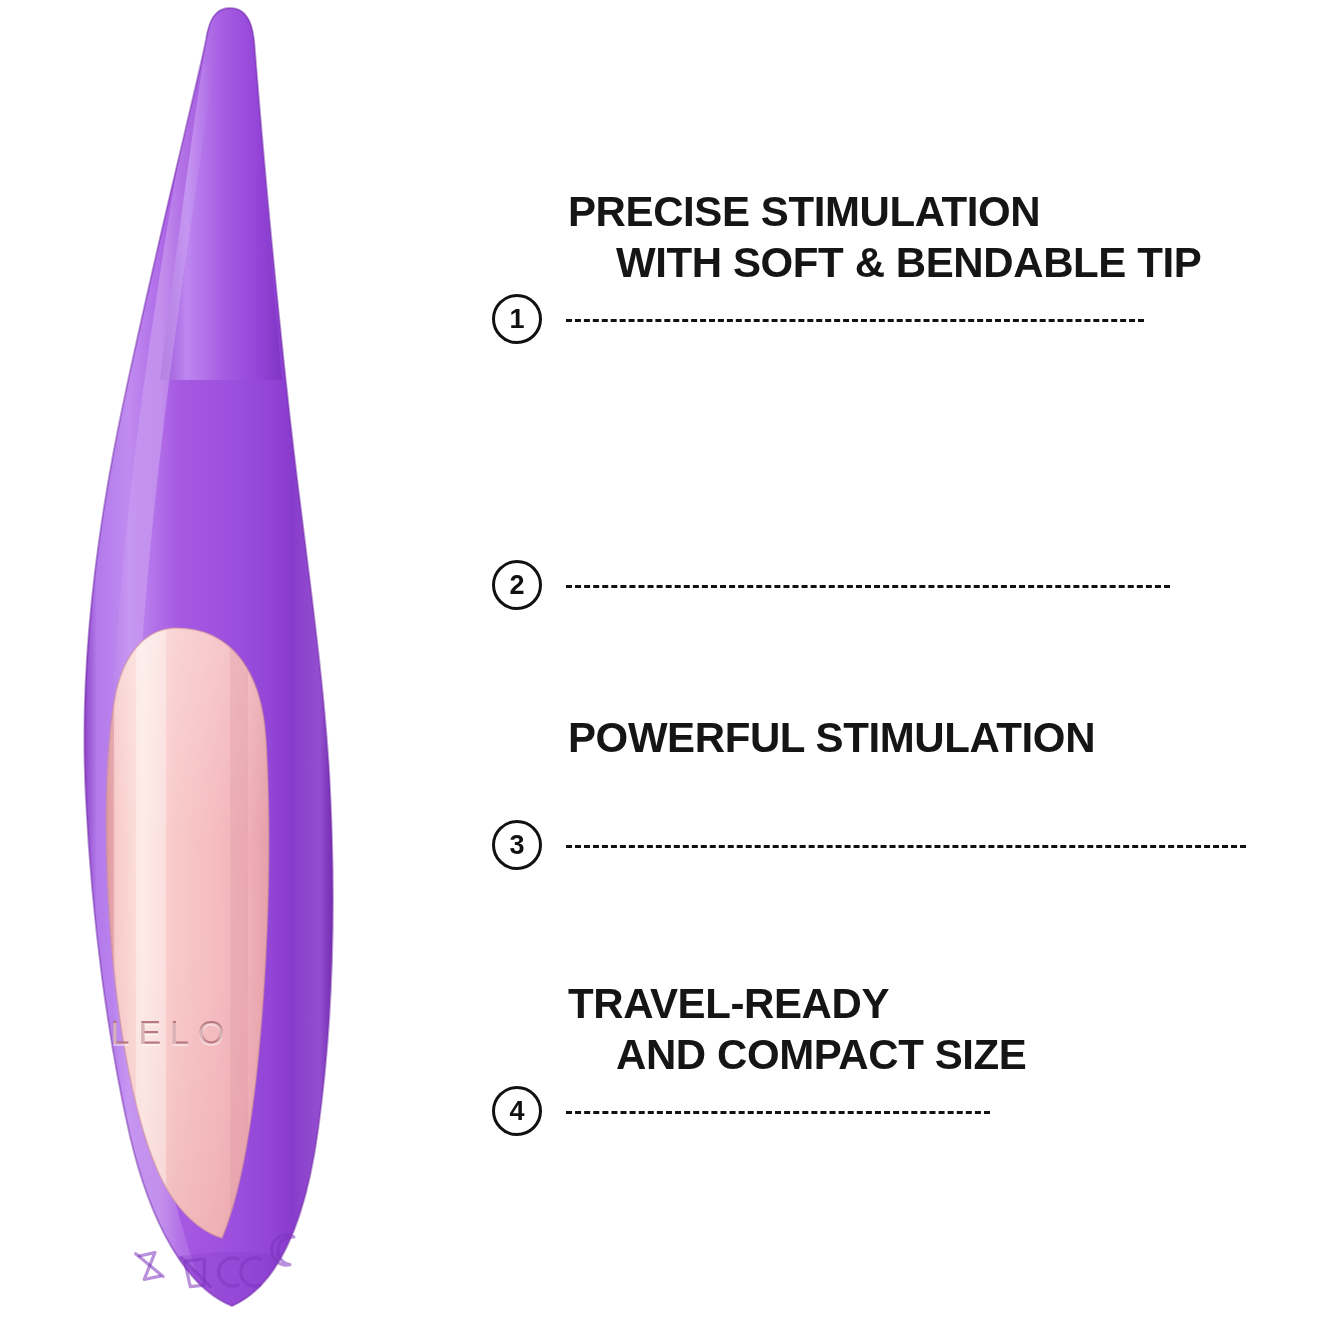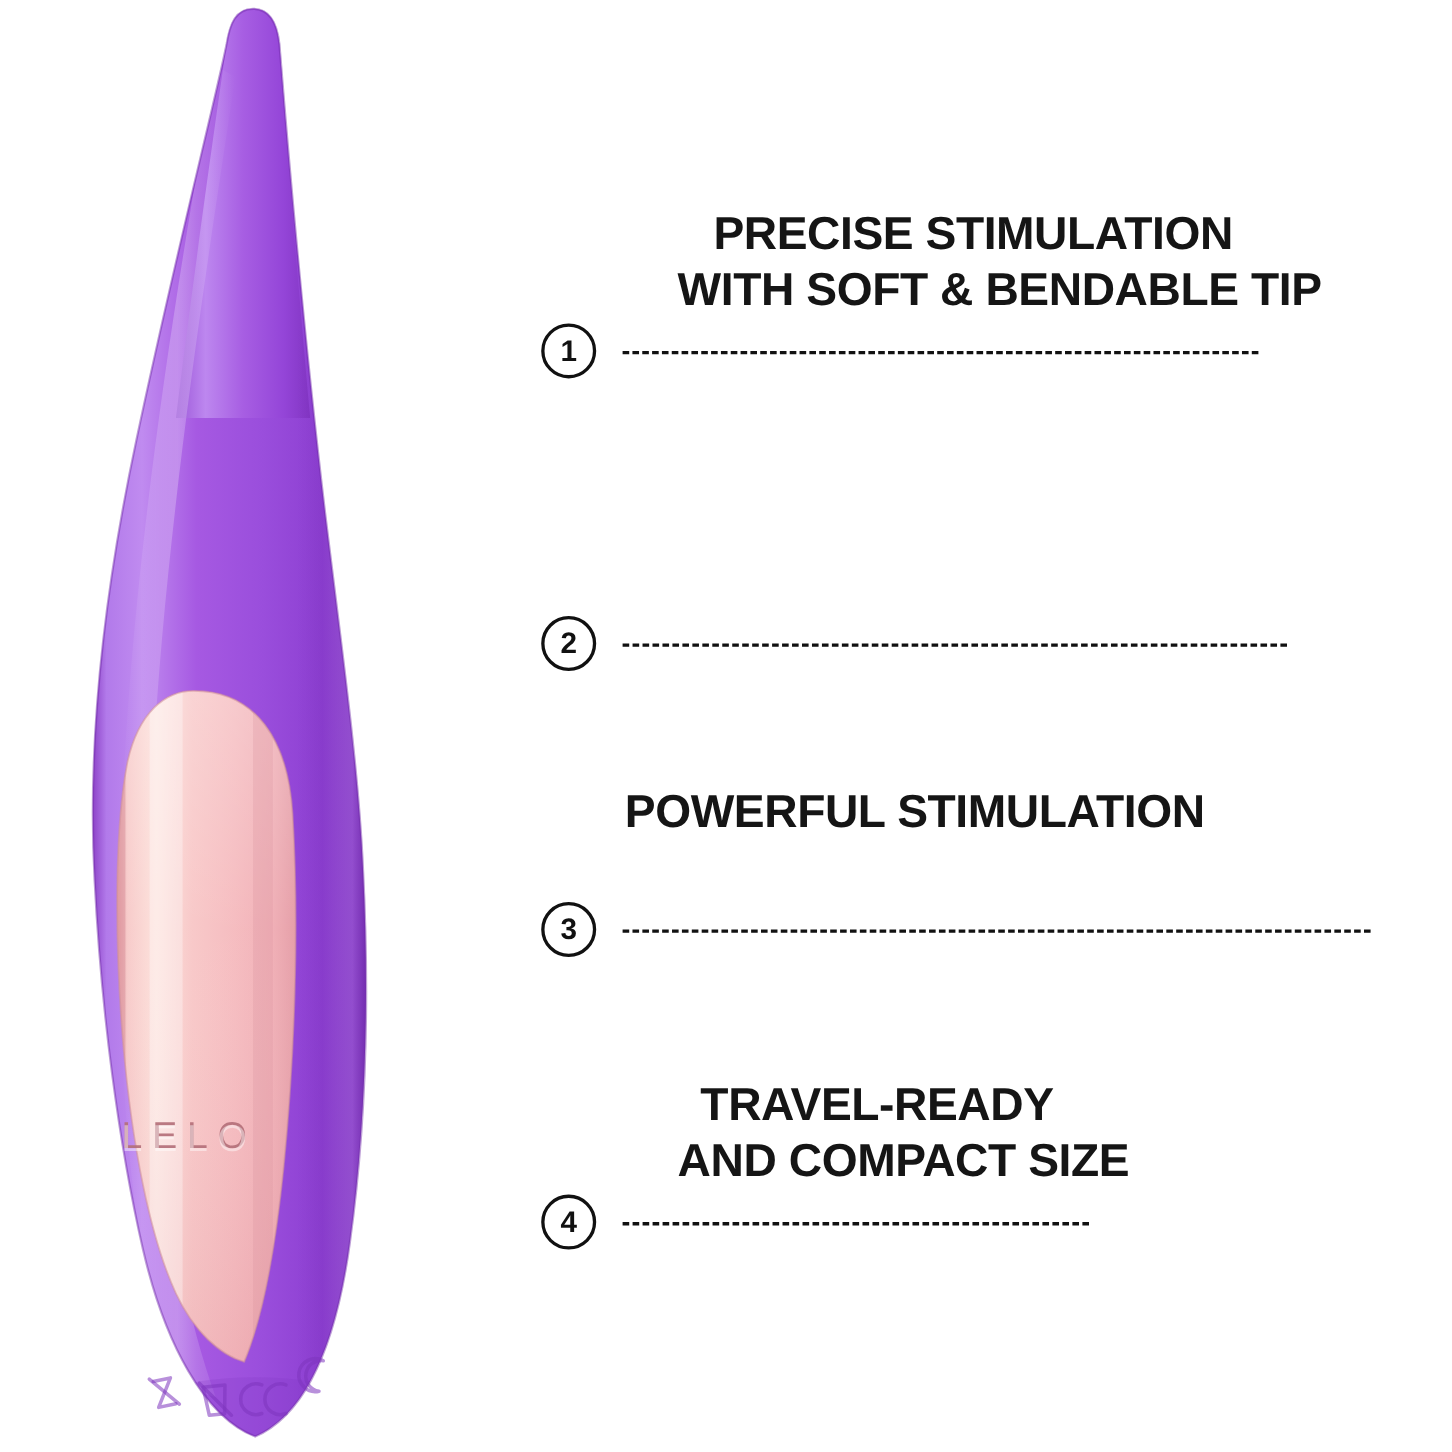--- a/index.html
+++ b/index.html
@@ -38,21 +38,20 @@
     top: 0;
   }
 
   
   .features {
     position: absolute;
     left: 470px;
     top: 0;
     width: 850px;
     height: 1320px;
-    text-align: center;
   }
 
   .feature {
     position: absolute;
     left: 0;
     width: 850px;
   }
   .feature-1 { top: 186px; }
   .feature-2 { top: 452px; }
   .feature-3 { top: 712px; }

